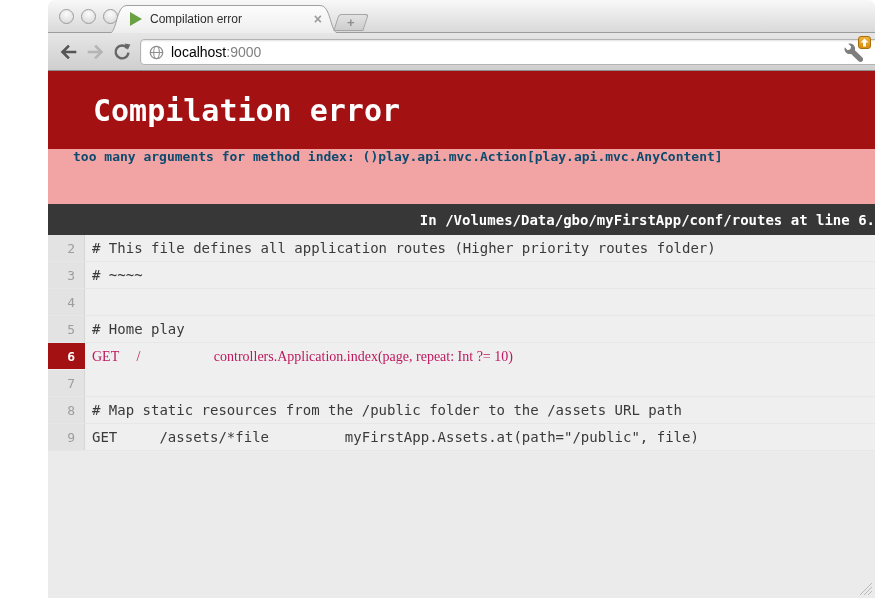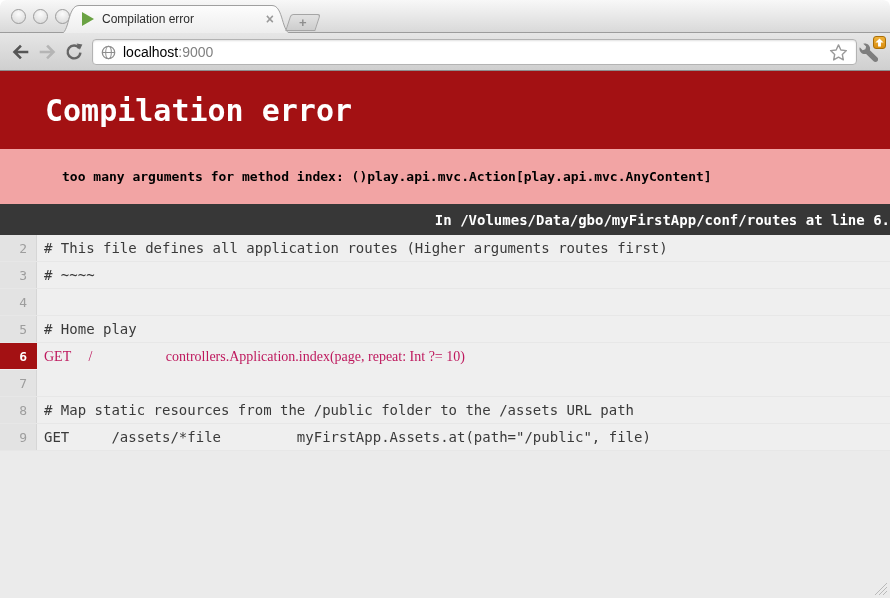--- a/index.html
+++ b/index.html
@@ -1,19 +1,19 @@
 <!DOCTYPE html>
 <html><head>
 <meta charset="utf-8">
 <style>
   * { margin:0; padding:0; box-sizing:border-box; }
   html,body { width:890px; height:599px; background:#fff; overflow:hidden;
               font-family:"Liberation Sans", sans-serif; }
-  .window { position:relative; width:890px; height:599px;
-            border-radius:6px 6px 0 0; overflow:hidden; }
+  .window { position:relative; width:827px; height:599px;
+            border-radius:6px 6px 0 0; overflow:hidden;margin-left:48px; }
 
   
   .tabstrip { position:relative; height:33px;
     background:linear-gradient(#f8f8f8,#d9d9d9);
     border-bottom:1px solid #9c9c9c; border-radius:6px 6px 0 0; }
   .traffic { position:absolute; top:9px; left:11px; display:flex; gap:7px; }
   .traffic .dot { width:15px; height:15px; border-radius:50%;
     border:1px solid #9b9b9b; background:radial-gradient(circle at 50% 30%,#fbfbfb,#d6d6d6); }
 
   .tab { position:absolute; left:60px; top:3px; width:232px; height:31px; }
@@ -52,22 +52,22 @@
     background:linear-gradient(#f0b23a,#d98d0f); border:1px solid #a86e08;
     border-radius:3px; display:flex; align-items:center; justify-content:center; }
 
   
   .content { position:relative; height:527px; background:#ebebeb;
     font-family:"DejaVu Sans Mono", monospace; }
   .page-header { height:78px; background:#a31113; color:#fff;
     display:flex; align-items:center; padding-left:45px; }
   .page-header h1 { font-size:30px; font-weight:bold; letter-spacing:0;
     font-family:"DejaVu Sans Mono", monospace; }
-  .error-banner { height:55px; background:#f2a4a4; color:#000000;
-    display:flex; align-items:center; padding-left:62px;
+  .error-banner { height:55px; background:#f2a4a4; color:#0c4a6e;
+    display:flex; padding-left:25px;
     font-size:13px; font-weight:bold; }
   .location-bar { height:31px; background:#373737; color:#fff;
     display:flex; align-items:center; padding-left:45px;
     font-size:14px; font-weight:bold;justify-content:flex-end; }
 
   .code { background:#ebebeb; }
   .code-row { display:flex; height:27px; line-height:27px; background:#efefef;
     border-bottom:1px solid #e7e7e7; }
   .gutter { width:37px; flex:0 0 37px; background:#e3e3e3;
     border-right:1px solid #d6d6d6; color:#9d9d9d; font-size:13px;
@@ -165,21 +165,21 @@
     <div class="error-banner">
       <span>too many arguments for method index: ()play.api.mvc.Action[play.api.mvc.AnyContent]</span>
     </div>
     <div class="location-bar">
       <span>In /Volumes/Data/gbo/myFirstApp/conf/routes at line 6.</span>
     </div>
 
     <div class="code">
   <div class="code-row">
     <span class="gutter">2</span>
-    <span class="code-text"># This file defines all application routes (Higher arguments routes first)</span>
+    <span class="code-text"># This file defines all application routes (Higher priority routes folder)</span>
   </div>
 
   <div class="code-row">
     <span class="gutter">3</span>
     <span class="code-text"># ~~~~</span>
   </div>
 
   <div class="code-row">
     <span class="gutter">4</span>
     <span class="code-text"></span>

